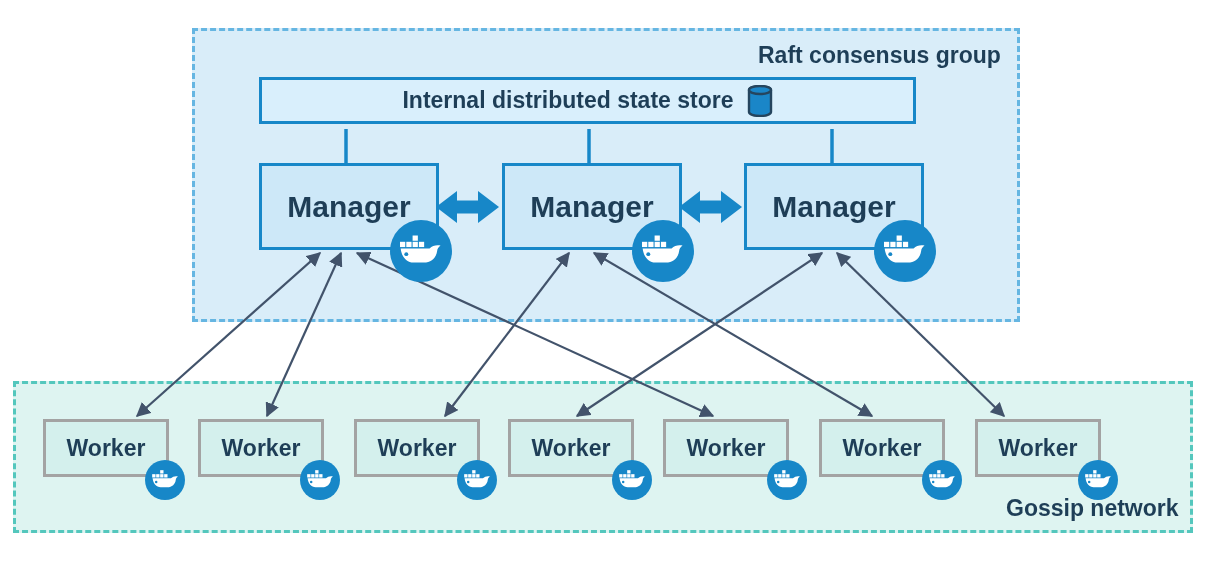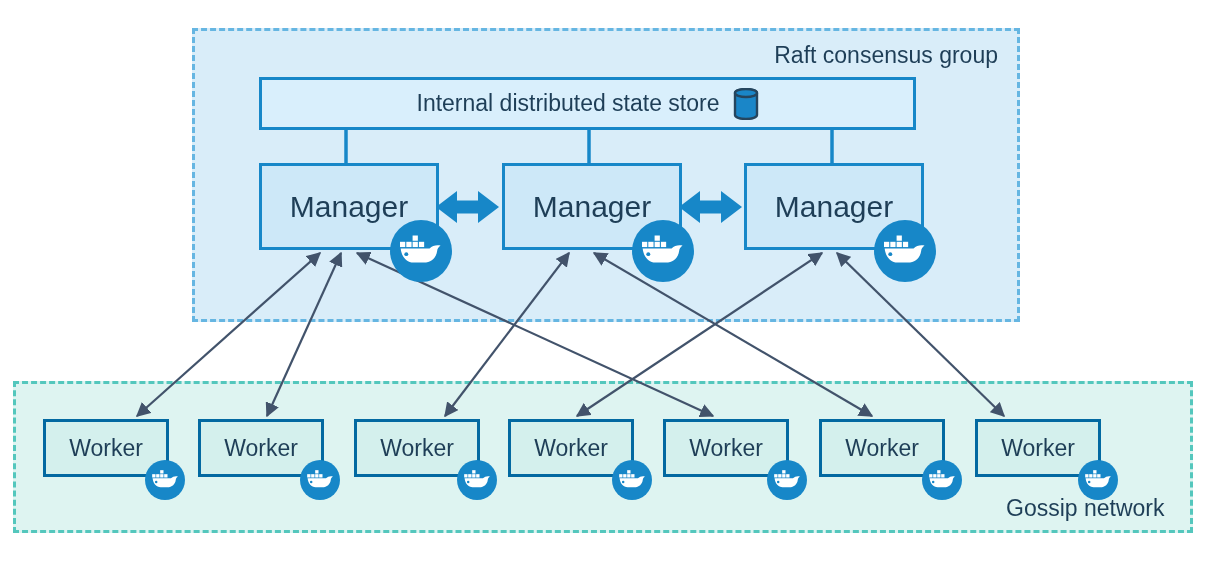--- a/index.html
+++ b/index.html
@@ -1,51 +1,51 @@
 <!DOCTYPE html>
 <html><head>
 <meta charset="utf-8">
 <style>
   html,body{margin:0;padding:0;background:#ffffff;}
   .canvas{
     position:relative;width:1207px;height:566px;background:#ffffff;overflow:hidden;
-    font-family:"Liberation Sans", sans-serif;color:#1e3e57;
+    font-family:"Liberation Sans", sans-serif;color:#1e3e57;font-weight:bold;
   }
   
   .raft-box{
     position:absolute;left:192px;top:28px;width:828px;height:294px;
     background:#d9edf9;border:3px dashed #66b6e2;box-sizing:border-box;
   }
   .gossip-box{
     position:absolute;left:13px;top:381px;width:1180px;height:152px;
     background:#def4f1;border:3px dashed #54c7bd;box-sizing:border-box;
   }
   .group-label{
     position:absolute;font-size:23px;color:#1e3e57;white-space:nowrap;z-index:5;
   }
   .raft-label{left:758px;top:42px;width:240px;text-align:right;}
   .gossip-label{left:1006px;top:495px;width:170px;text-align:left;}
   
   .store-box{
-    position:absolute;left:259px;top:77px;width:657px;height:53px;
+    position:absolute;left:259px;top:77px;width:657px;height:47px;
     background:#d9effc;border:3px solid #1787c8;box-sizing:border-box;
     display:flex;align-items:center;justify-content:center;gap:13px;z-index:3;
   }
   .store-label{font-size:23px;color:#1e3e57;white-space:nowrap;}
   .db-icon{width:26px;height:32px;flex:0 0 auto;}
   
   .manager-box{
     position:absolute;top:163px;width:180px;height:87px;
     background:#cde8f8;border:3px solid #1787c8;box-sizing:border-box;
     display:flex;align-items:center;justify-content:center;z-index:3;
   }
   .manager-box .label{font-size:30px;color:#1e3e57;}
   .worker-box{
     position:absolute;top:419px;width:126px;height:58px;
-    background:#d4f0ed;border:3px solid #0369a1;box-sizing:border-box;
+    background:#d4f0ed;border:3px solid #a3a3a3;box-sizing:border-box;
     display:flex;align-items:center;justify-content:center;z-index:3;
   }
   .worker-box .label{font-size:23px;color:#1e3e57;}
   
   .docker{
     position:absolute;border-radius:50%;background:#1787c8;
     display:flex;align-items:center;justify-content:center;z-index:6;
   }
   .docker.mgr{width:62px;height:62px;}
   .docker.wrk{width:40px;height:40px;}

